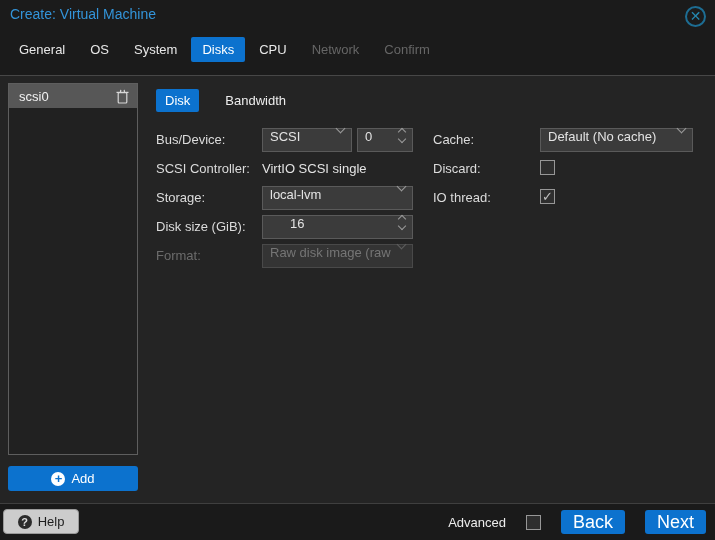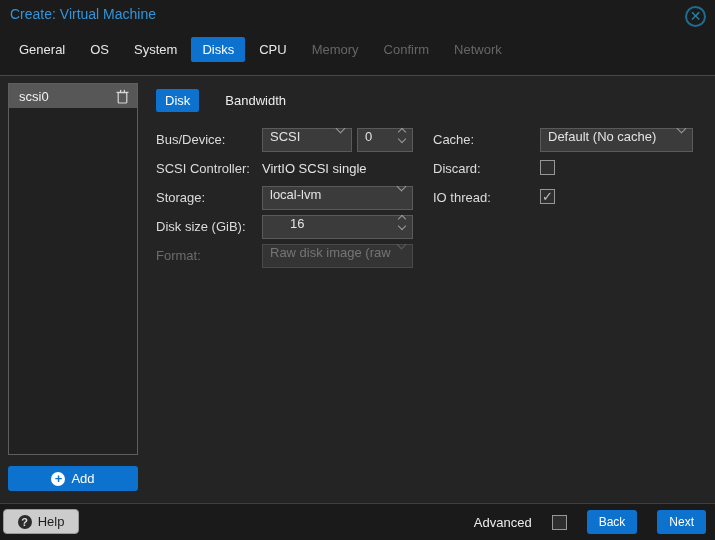--- a/index.html
+++ b/index.html
@@ -99,40 +99,39 @@
     width:14px; height:14px; background:#2b2b2b; color:#dddddd; border-radius:50%;
     font-size:11px; font-weight:bold; line-height:14px; text-align:center; display:block;
   }
   .footer-right {
     position:absolute; right:9px; top:6px; display:flex; align-items:center; gap:20px;
   }
   .adv-lbl { color:#ececec; }
   .adv-cb { position:static; }
   .btn {
     height:24px; background:#0c72ce; border:none; border-radius:3px; color:#fff;
-    font-family:inherit; font-size:12px; padding:0 12px; cursor:pointer;
+    font-family:inherit; font-size:18px; padding:0 12px; cursor:pointer;
   }
 </style>
 </head>
 <body>
 
 <div>
 
   <span class="title">Create: Virtual Machine</span>
   <span class="close">✕</span>
 
   <div class="tabbar">
     <span class="tab">General</span>
     <span class="tab">OS</span>
     <span class="tab">System</span>
     <span class="tab active">Disks</span>
     <span class="tab">CPU</span>
-    <span class="tab disabled">Memory</span>
+    <span class="tab disabled">Network</span>
     <span class="tab disabled">Confirm</span>
-    <span class="tab disabled">Network</span>
   </div>
 
   <div class="divider"></div>
 
   <div class="content">
 
     <div class="panel">
       <div class="disk-row selected">
         <span class="lbl">scsi0</span>
         <svg class="trash" viewBox="0 0 13 15">

